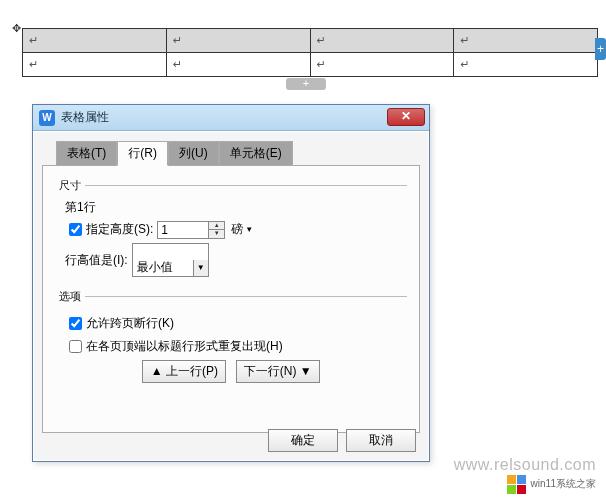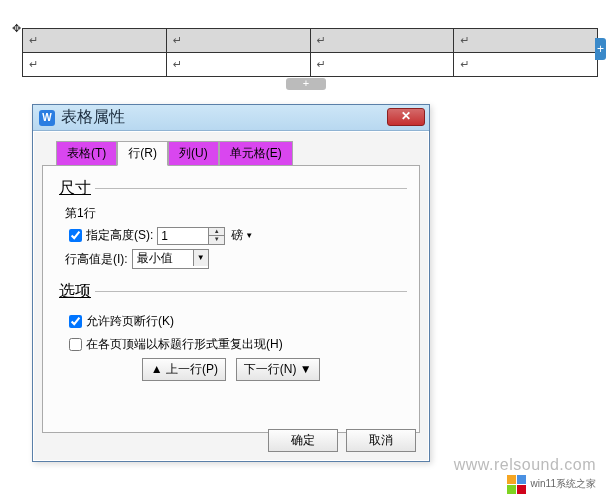--- a/index.html
+++ b/index.html
@@ -71,21 +71,21 @@
     position: relative;
   }
   .app-icon {
     width: 16px; height: 16px;
     background: #2a7de1;
     border-radius: 3px;
     margin-right: 6px;
     display:flex;align-items:center;justify-content:center;
     color:#fff; font-size:10px;font-weight:bold;
   }
-  .title-text { font-size: 16px; color: #1a2b3c; }
+  .title-text { font-size: 12px; color: #1a2b3c; }
   .close-btn {
     position: absolute; right: 4px; top: 3px;
     width: 38px; height: 18px;
     background: linear-gradient(#d46a6a, #c53030);
     border: 1px solid #8b2020;
     border-radius: 3px;
     color: #fff;
     text-align: center;
     line-height: 15px;
     font-size: 12px;
@@ -97,41 +97,41 @@
     padding: 8px 8px 8px 8px;
     height: calc(100% - 26px);
     position: relative;
   }
   
   .tabs { display: flex; margin-left: 14px; }
   .tab {
     padding: 3px 10px;
     border: 1px solid #aaa;
     border-bottom: none;
-    background: #d946ef;
+    background: #a3a3a3;
     margin-right: 0px;
     font-size: 12px;
     position: relative;
     top: 1px;
   }
   .tab.active { background: #fcfcfc; border-bottom: 1px solid #fcfcfc; z-index: 2;}
   .tab-panel {
     border: 1px solid #aaa;
     background: #fcfcfc;
     height: 268px;
     padding: 8px 12px;
     position: relative;
   }
   fieldset {
     border: none;
     border-top: 1px solid #bbb;
     margin: 4px 0 0 0;
     padding: 6px 0 4px 0;
   }
-  legend { padding: 0 4px; font-size: 16px; text-decoration: underline; }
+  legend { padding: 0 4px; font-size: 11px; }
   .row-line {
     display: flex; align-items: center;
     margin: 4px 0;
     padding-left: 10px;
   }
   .indent1 { padding-left: 10px; margin-bottom:2px;}
   .cb { margin-right: 4px; }
   .spin {
     width: 68px; height: 18px;
     display:inline-flex; border:1px solid #888; background:#fff; margin: 0 4px;
@@ -139,23 +139,23 @@
   .spin input {
     width: 50px; border:none; padding: 0 3px; font-size:12px; height:16px;
   }
   .spin .arrows {
     width:16px; border-left:1px solid #888;
     display:flex; flex-direction:column; font-size:6px;
   }
   .spin .arrows span{flex:1;text-align:center;line-height:7px;background:#eee;color:#333;}
   .spin .arrows span:first-child{border-bottom:1px solid #888;}
   .combo {
-    display:inline-flex;align-items:flex-start;
+    display:inline-flex;align-items:flex-end;
     border:1px solid #888; background:#fff;
-    height:20px; margin-left:4px;
+    height:34px; margin-left:4px;
   }
   .combo span.val{padding:0 4px;min-width:60px;font-size:12px;}
   .combo span.arr{width:15px;text-align:center;border-left:1px solid #888;background:#eee;font-size:8px;line-height:16px;}
   .unit-label{ margin-left:2px; display:inline-flex;align-items:center;}
   .unit-label .arr{font-size:8px;margin-left:2px;}
   .label-right { }
   .btn {
     display:inline-block;
     min-width: 76px;
     padding: 2px 6px;

